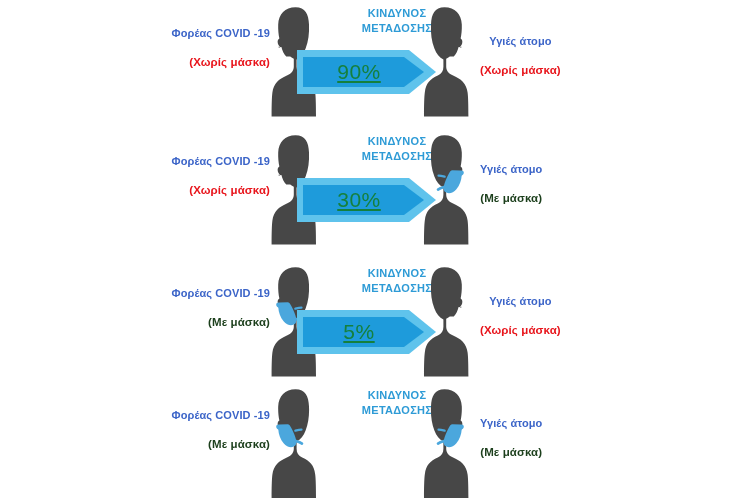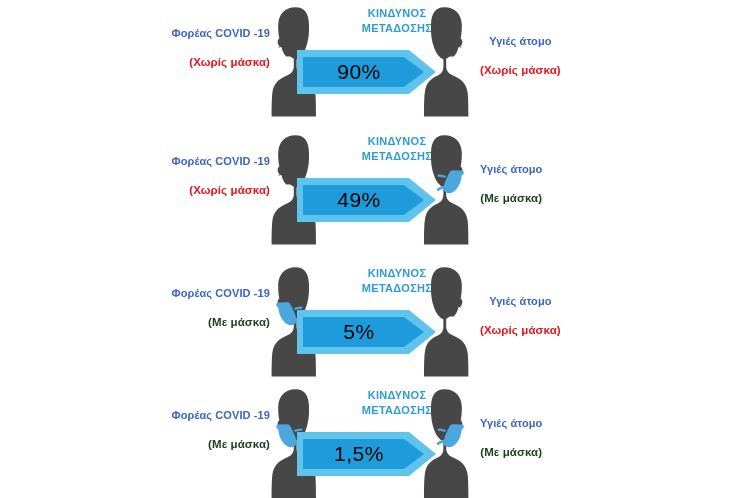--- a/index.html
+++ b/index.html
@@ -99,25 +99,26 @@
   .arrow-wrap svg { display: block; }
   .arrow-value {
     position: absolute;
     left: 0;
     top: 0;
     width: 124px;
     height: 56px;
     display: flex;
     align-items: center;
     justify-content: center;
-    color: #000000;
+    color: #15803d;
     font-size: 21px;
     font-weight: normal;
     letter-spacing: 0.5px;
     pointer-events: none;
+    text-decoration: underline;
   }
 
   
   .person {
     position: absolute;
     top: 4px;
     width: 64px;
     height: 116px;
   }
   .person svg { display: block; }
@@ -246,21 +247,21 @@
       </div>
       <div class="risk-caption">
         <span>ΚΙΝΔΥΝΟΣ</span>
      <span>ΜΕΤΑΔΟΣΗΣ</span>
       </div>
       <div class="arrow-wrap">
         <svg width="140" height="56" viewBox="0 0 140 56" xmlns="http://www.w3.org/2000/svg">
     <path d="M0 6 L112 6 L139 28 L112 50 L0 50 Z" fill="#5FC3EC"></path>
     <path d="M6 13 L107 13 L127 28 L107 43 L6 43 Z" fill="#1E9BDB"></path>
   </svg>
-        <div class="arrow-value">49%</div>
+        <div class="arrow-value">30%</div>
       </div>
       <div class="person person-right">
         <svg width="64" height="116" viewBox="0 0 60 116" xmlns="http://www.w3.org/2000/svg">
             <g transform="scale(-1,1) translate(-60,0)">
     <path d="M31.5 3.2
              C 21.0 3.2, 14.6 10.0, 14.2 20.5
              C 14.0 26.2, 14.6 31.0, 15.4 34.6
              C 14.0 35.4, 13.3 37.0, 13.8 39.2
              C 14.3 41.6, 15.8 43.1, 17.4 43.1
              C 18.2 46.6, 19.9 50.2, 22.2 52.6
@@ -436,27 +437,20 @@
              Z" fill="#4BA7DD"></path>
     <path d="M32.0 55.0 C 34.6 55.8, 36.6 56.6, 38.0 57.6" fill="none" stroke="#4BA7DD" stroke-width="2.6" stroke-linecap="round"></path>
     <path d="M31.4 44.6 C 33.8 44.0, 35.8 43.6, 37.4 43.6" fill="none" stroke="#4BA7DD" stroke-width="2.4" stroke-linecap="round"></path>
           </g>
           </svg>
       </div>
       <div class="risk-caption">
         <span>ΚΙΝΔΥΝΟΣ</span>
      <span>ΜΕΤΑΔΟΣΗΣ</span>
       </div>
-      <div class="arrow-wrap">
-        <svg width="140" height="56" viewBox="0 0 140 56" xmlns="http://www.w3.org/2000/svg">
-    <path d="M0 6 L112 6 L139 28 L112 50 L0 50 Z" fill="#5FC3EC"></path>
-    <path d="M6 13 L107 13 L127 28 L107 43 L6 43 Z" fill="#1E9BDB"></path>
-  </svg>
-        <div class="arrow-value">1,5%</div>
-      </div>
       <div class="person person-right">
         <svg width="64" height="116" viewBox="0 0 60 116" xmlns="http://www.w3.org/2000/svg">
             <g transform="scale(-1,1) translate(-60,0)">
     <path d="M31.5 3.2
              C 21.0 3.2, 14.6 10.0, 14.2 20.5
              C 14.0 26.2, 14.6 31.0, 15.4 34.6
              C 14.0 35.4, 13.3 37.0, 13.8 39.2
              C 14.3 41.6, 15.8 43.1, 17.4 43.1
              C 18.2 46.6, 19.9 50.2, 22.2 52.6
              L 26.2 52.6

